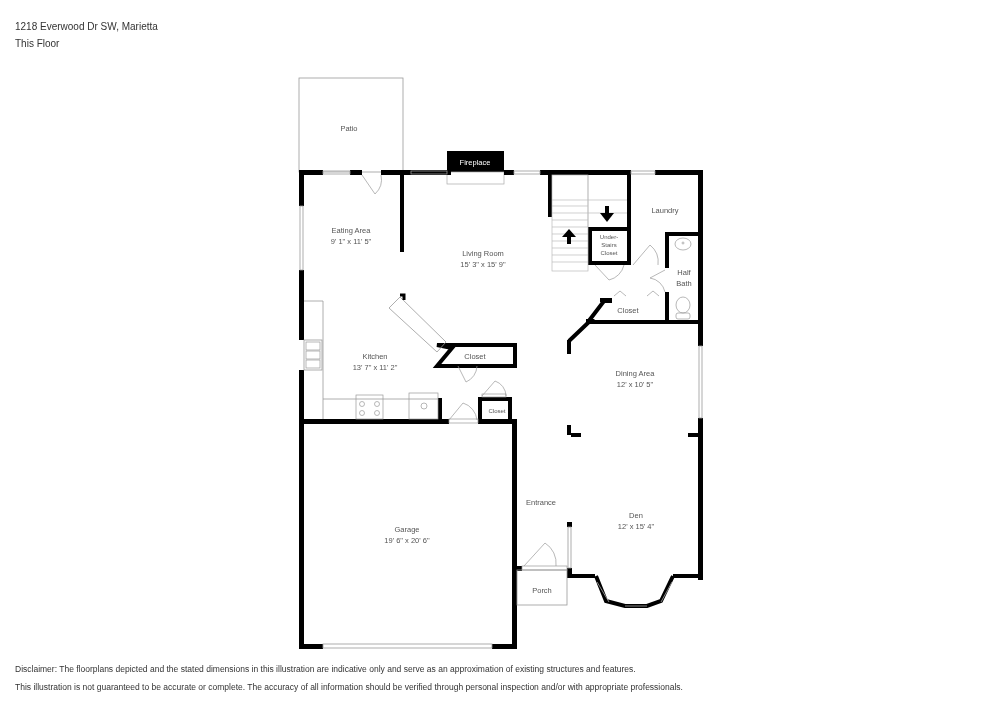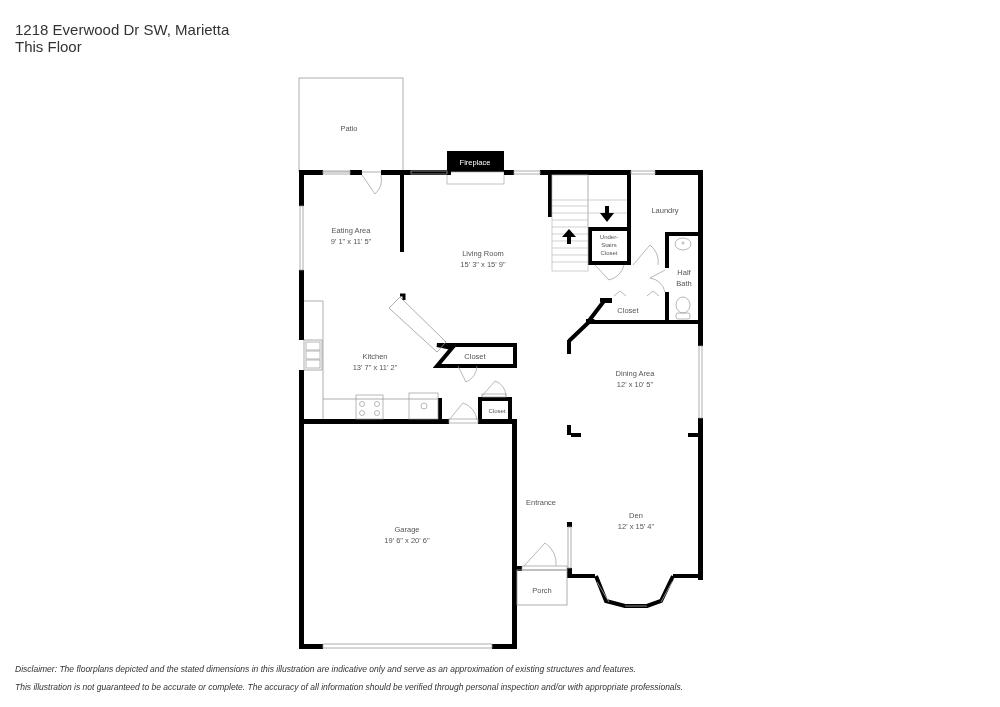--- a/index.html
+++ b/index.html
@@ -1,18 +1,18 @@
 <!DOCTYPE html>
 <html><head>
 <meta charset="utf-8">
 <style>
   html, body { margin:0; padding:0; background:#ffffff; }
   body { width:1000px; height:707px; position:relative; overflow:hidden; font-family:"Liberation Sans", sans-serif; color:#333; }
-  .hdr { position:absolute; left:15px; font-size:15px; color:#333; }
-  .disc { position:absolute; left:15px; font-size:8.5px; color:#333; white-space:nowrap;font-style:italic; }
+  .hdr { position:absolute; left:15px; font-size:10px; color:#333; }
+  .disc { position:absolute; left:15px; font-size:8.5px; color:#333; white-space:nowrap; }
   svg { position:absolute; left:0; top:0; }
   .lbl { font-family:"Liberation Sans", sans-serif; font-size:7.5px; fill:#555; text-anchor:middle; }
   .lbl-sm { font-family:"Liberation Sans", sans-serif; font-size:6px; fill:#555; text-anchor:middle; }
   .fp-text { font-family:"Liberation Sans", sans-serif; font-size:7.5px; fill:#ffffff; text-anchor:middle; }
 </style>
 </head>
 <body>
 
 <div class="hdr" style="top:21px;">1218 Everwood Dr SW, Marietta</div>
 <div class="hdr" style="top:38px;">This Floor</div>

